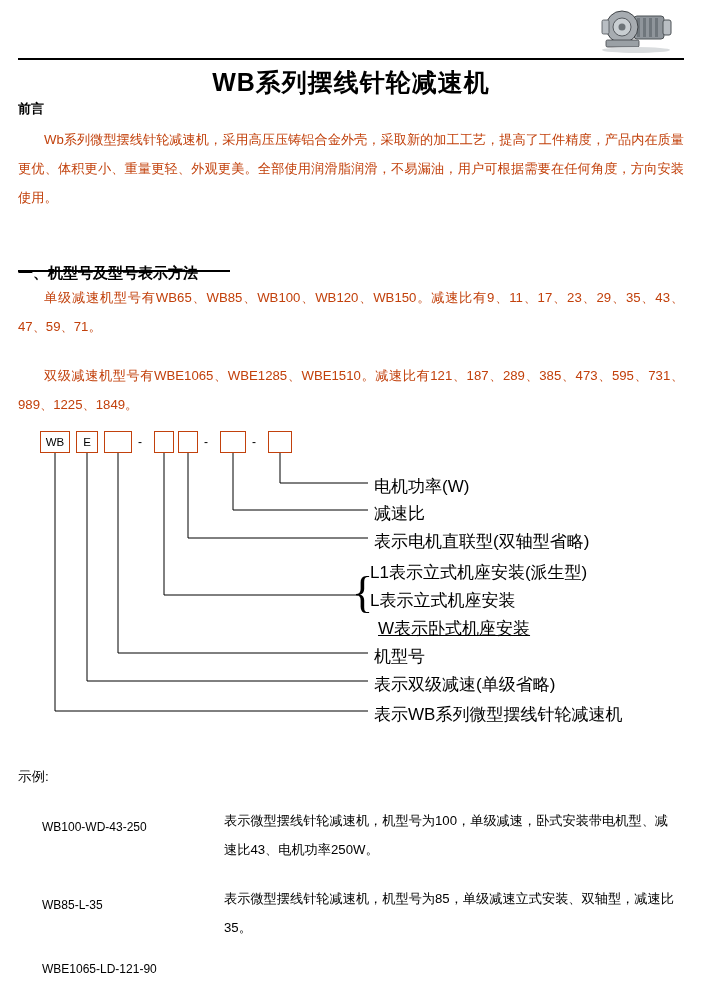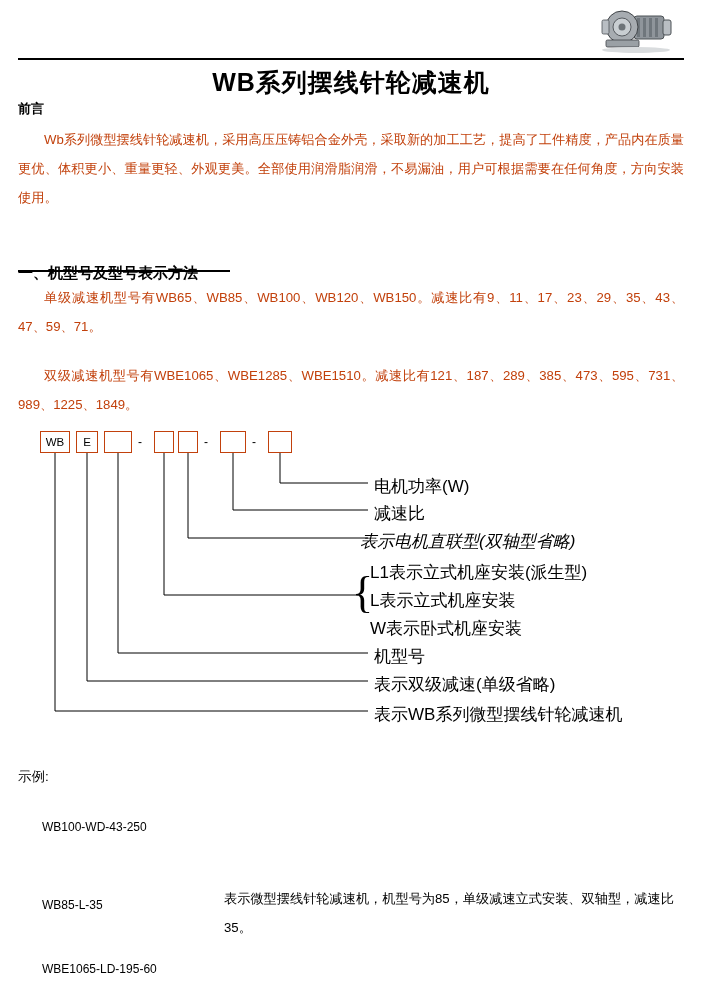--- a/index.html
+++ b/index.html
@@ -206,31 +206,32 @@
         <path d="M69,28 L69,256 L350,256"></path>
 
         <path d="M37,28 L37,286 L350,286"></path>
       </g>
     </svg>
 
     <div class="brace" style="left:334px; top:146px;">{</div>
 
     <div class="note" style="left:356px; top:50px;">电机功率(W)</div>
     <div class="note" style="left:356px; top:77px;">减速比</div>
-    <div class="note" style="left:342px; top:105px;font-style:italic;">表示电机直联型(双轴型省略)</div>
+    <div class="note" style="left:356px; top:105px;">表示电机直联型(双轴型省略)</div>
     <div class="note" style="left:352px; top:136px;">L1表示立式机座安装(派生型)</div>
     <div class="note" style="left:352px; top:164px;">L表示立式机座安装</div>
-    <div class="note" style="left:352px; top:192px;">W表示卧式机座安装</div>
+    <div class="note" style="left:360px; top:192px;text-decoration:underline;">W表示卧式机座安装</div>
     <div class="note" style="left:356px; top:220px;">机型号</div>
     <div class="note" style="left:356px; top:248px;">表示双级减速(单级省略)</div>
     <div class="note" style="left:356px; top:278px;">表示WB系列微型摆线针轮减速机</div>
   </div>
 
   <div class="ex-title" style="top:768px;">示例:</div>
 
   <div class="ex-code" style="top:820px;">WB100-WD-43-250</div>
+  <div class="ex-desc" style="top:806px;">表示微型摆线针轮减速机，机型号为100，单级减速，卧式安装带电机型、减速比43、电机功率250W。</div>
 
   <div class="ex-code" style="top:898px;">WB85-L-35</div>
   <div class="ex-desc" style="top:884px;">表示微型摆线针轮减速机，机型号为85，单级减速立式安装、双轴型，减速比35。</div>
 
-  <div class="ex-code" style="top:962px;">WBE1065-LD-195-60</div>
+  <div class="ex-code" style="top:962px;">WBE1065-LD-121-90</div>
 
 </div>
 
 </body></html>

